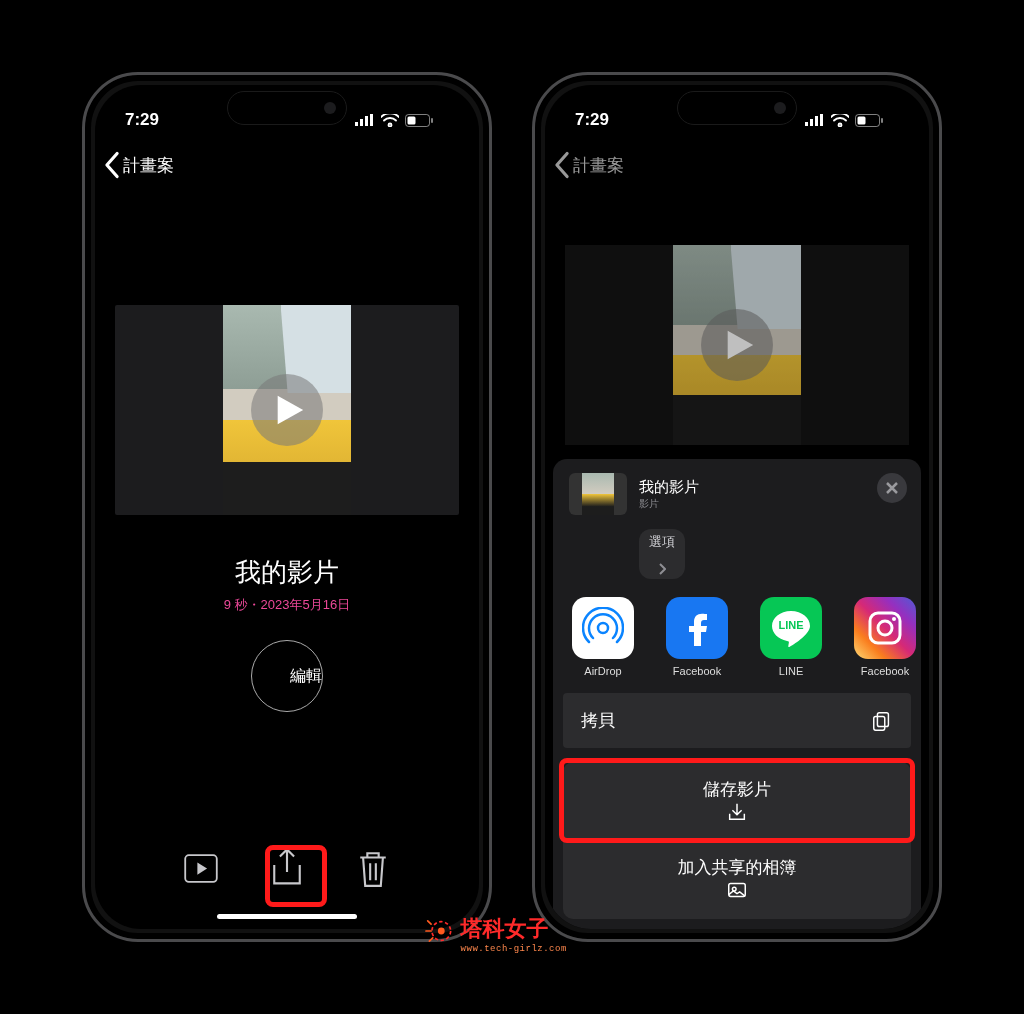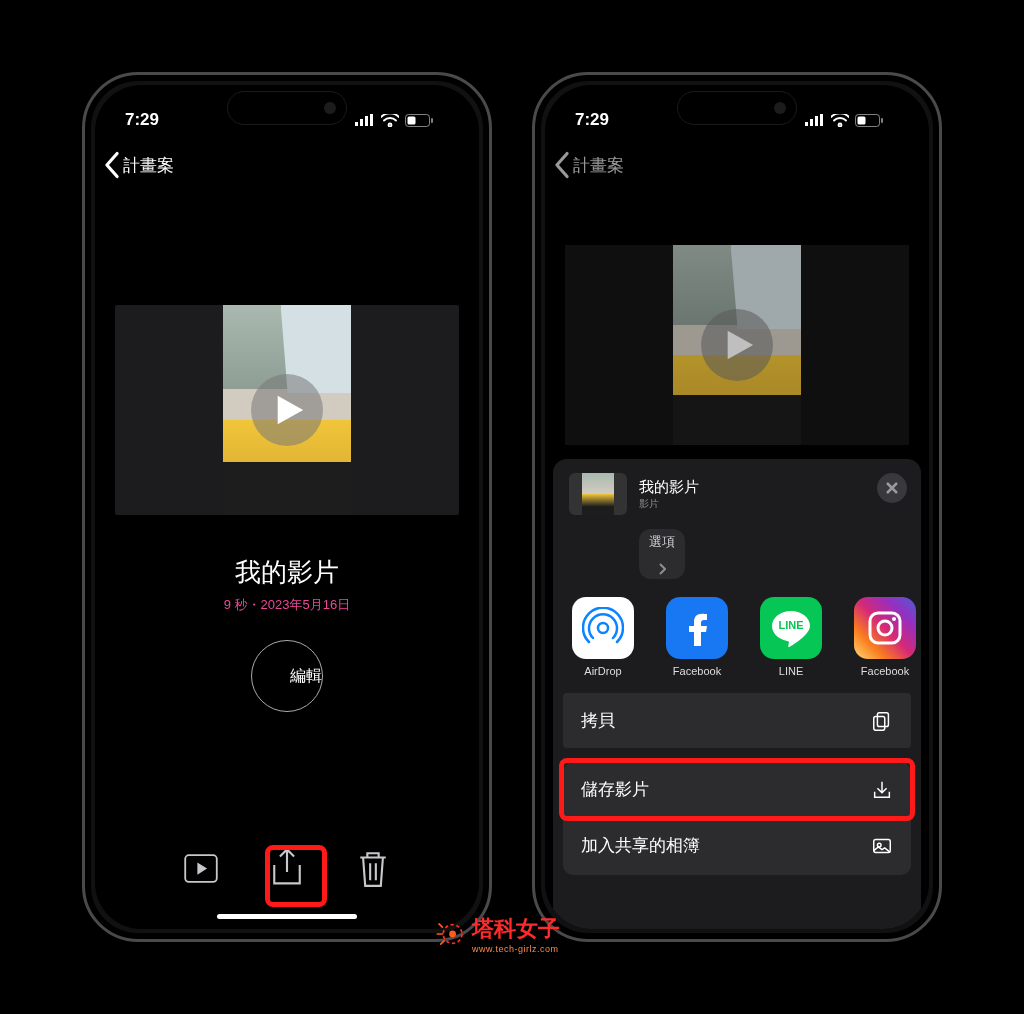--- a/index.html
+++ b/index.html
@@ -234,28 +234,28 @@
   .action-item{
     background:#2c2c2e;
     border-radius:10px 10px 0 0;
     color:#fff;
     font-size:17px;
     padding:16px 18px;
     display:flex; justify-content:space-between; align-items:center;
     margin-bottom:1px;
     position:relative;
   }
-  .action-item + .action-item{border-radius:0;}
+  .action-item + .action-item{border-radius:0;flex-direction:column;}
   .action-item svg{width:22px;height:22px;stroke:#fff;fill:none;stroke-width:1.6;}
   .sheet .highlight-box{z-index:70;}
   
   .watermark{
     position:absolute; bottom:60px; left:50%; transform:translateX(-62%);
-    color:#ff2a2a; font-size:22px; font-weight:600; font-family:Liberation Sans, sans-serif;
-    display:flex; align-items:center; gap:4px;
+    color:#ff2a2a; font-size:22px; font-weight:600; font-family:Liberation Mono, monospace;
+    display:flex; gap:4px;
     z-index:200;
   }
   .watermark .small{display:block;font-size:9px;color:#ff884d;font-weight:400;letter-spacing:0.5px;}
   .wm-icon{width:34px;height:34px;}
   .side-btn{position:absolute;background:#3a3a3c;border-radius:2px;}
   .sb-l1{left:-5px;top:170px;width:4px;height:36px;}
   .sb-l2{left:-5px;top:230px;width:4px;height:60px;}
   .sb-l3{left:-5px;top:300px;width:4px;height:60px;}
   .sb-r{right:-5px;top:250px;width:4px;height:96px;}
 </style>

